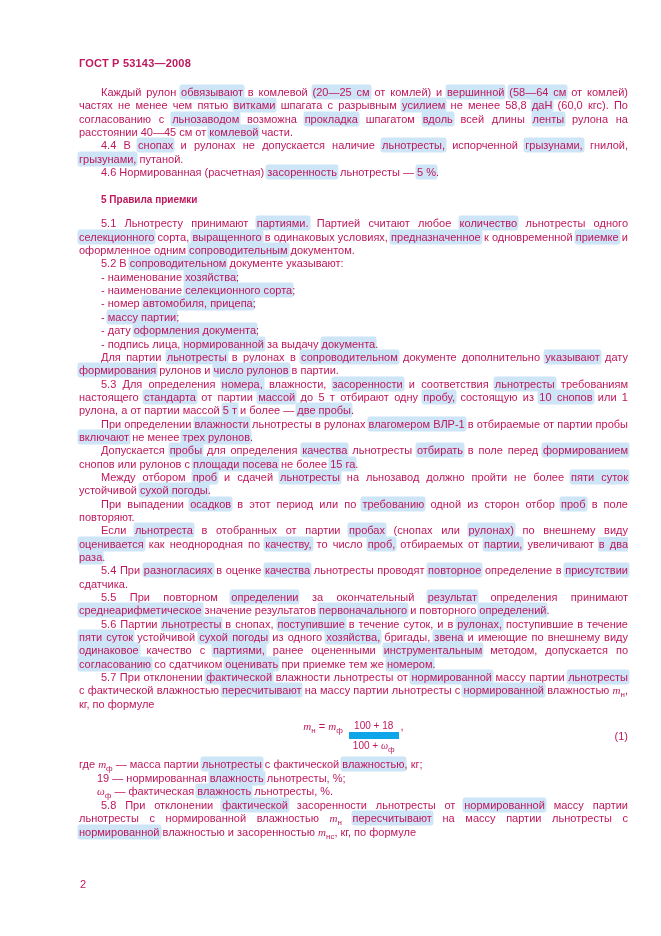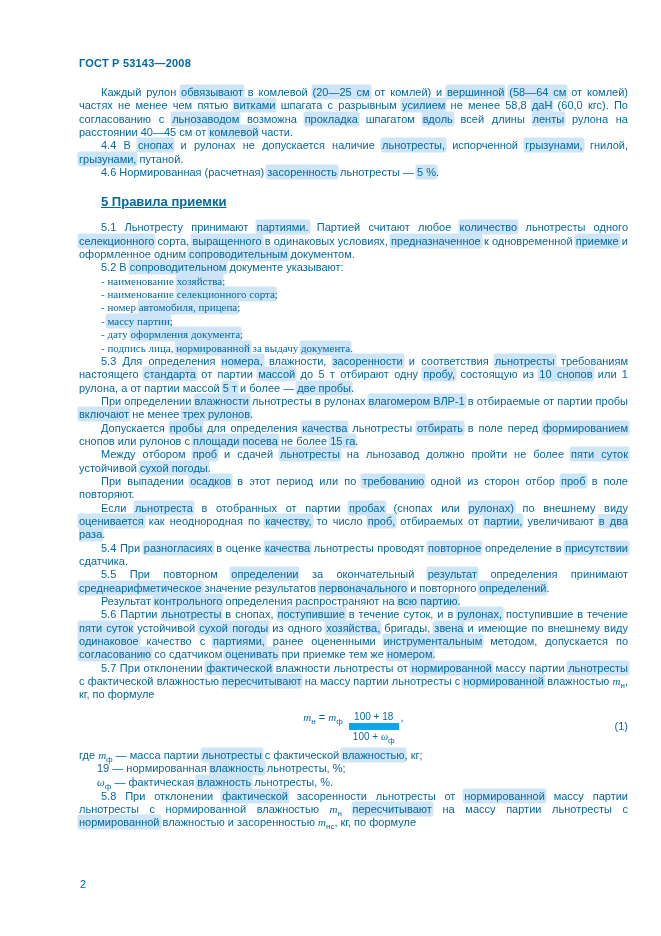--- a/index.html
+++ b/index.html
@@ -4,36 +4,36 @@
 <style>
   * { box-sizing: border-box; }
   html, body { margin: 0; padding: 0; }
   body { background: #d9d9d9; font-family: "Liberation Sans", "DejaVu Sans", sans-serif; }
 
   .page {
     width: 661px; height: 936px;
     background: #ffffff;
     position: relative;
     overflow: hidden;
-    color: #0369a1;
+    color: #be185d;
   }
   .content { position: absolute; left: 79px; top: 57px; width: 549px; }
 
   .doc-header { font-size: 11px; font-weight: bold; letter-spacing: .2px; margin: 0 0 17px 0; }
 
   p.body {
     font-size: 11px;
     line-height: 13.35px;
     margin: 0;
     text-align: justify;
     text-indent: 22px;
   }
-  p.list-item { text-align: left; font-family: Liberation Serif, serif; }
+  p.list-item { text-align: left; }
 
-  .section-heading { font-size: 13px; font-weight: bold; margin: 15px 0 12px 22px; text-decoration: underline; }
+  .section-heading { font-size: 10px; font-weight: bold; margin: 15px 0 12px 22px; }
 
   .formula-row {
     position: relative;
     margin: 9px 0 4px 0;
     display: flex; justify-content: center; 
     font-size: 11px;
   }
   .formula-lhs { margin-right: 4px; white-space: nowrap; }
   .formula-number { position: absolute; right: 0; top: 50%; transform: translateY(-50%); font-size: 11px; }
   .frac { display: inline-block; vertical-align: middle; text-align: center; font-size: 10px; line-height: 11px; margin: 0 2px; }
@@ -70,29 +70,29 @@
     <p class="body">5.1 Льнотресту принимают <span class="hl">партиями.</span> Партией считают любое <span class="hl">количество</span> льнотресты одного <span class="hl">селекционного</span> сорта, <span class="hl">выращенного</span> в одинаковых условиях, <span class="hl">предназначенное</span> к одновременной <span class="hl">приемке</span> и оформленное одним <span class="hl">сопроводительным</span> документом.</p>
     <p class="body">5.2 В <span class="hl">сопроводительном</span> документе указывают:</p>
 
     <p class="body list-item">- наименование <span class="hl">хозяйства</span>;</p>
     <p class="body list-item">- наименование <span class="hl">селекционного сорта</span>;</p>
     <p class="body list-item">- номер <span class="hl">автомобиля, прицепа</span>;</p>
     <p class="body list-item">- <span class="hl">массу партии</span>;</p>
     <p class="body list-item">- дату <span class="hl">оформления документа</span>;</p>
     <p class="body list-item">- подпись лица, <span class="hl">нормированной</span> за выдачу <span class="hl">документа</span>.</p>
 
+    <p class="body">Для партии <span class="hl">льнотресты</span> в рулонах в <span class="hl">сопроводительном</span> документе дополнительно <span class="hl">указывают</span> дату <span class="hl">формирования</span> рулонов и <span class="hl">число рулонов</span> в партии.</p>
     <p class="body">5.3 Для определения <span class="hl">номера,</span> влажности, <span class="hl">засоренности</span> и соответствия <span class="hl">льнотресты</span> требованиям настоящего <span class="hl">стандарта</span> от партии <span class="hl">массой</span> до 5 т отбирают одну <span class="hl">пробу,</span> состоящую из <span class="hl">10 снопов</span> или 1 рулона, а от партии массой <span class="hl">5 т</span> и более — <span class="hl">две пробы</span>.</p>
     <p class="body">При определении <span class="hl">влажности</span> льнотресты в рулонах <span class="hl">влагомером ВЛР-1</span> в отбираемые от партии пробы <span class="hl">включают</span> не менее <span class="hl">трех рулонов</span>.</p>
     <p class="body">Допускается <span class="hl">пробы</span> для определения <span class="hl">качества</span> льнотресты <span class="hl">отбирать</span> в поле перед <span class="hl">формированием</span> снопов или рулонов с <span class="hl">площади посева</span> не более <span class="hl">15 га</span>.</p>
     <p class="body">Между отбором <span class="hl">проб</span> и сдачей <span class="hl">льнотресты</span> на льнозавод должно пройти не более <span class="hl">пяти суток</span> устойчивой <span class="hl">сухой погоды</span>.</p>
     <p class="body">При выпадении <span class="hl">осадков</span> в этот период или по <span class="hl">требованию</span> одной из сторон отбор <span class="hl">проб</span> в поле повторяют.</p>
     <p class="body">Если <span class="hl">льнотреста</span> в отобранных от партии <span class="hl">пробах</span> (снопах или <span class="hl">рулонах)</span> по внешнему виду <span class="hl">оценивается</span> как неоднородная по <span class="hl">качеству,</span> то число <span class="hl">проб,</span> отбираемых от <span class="hl">партии,</span> увеличивают <span class="hl">в два раза</span>.</p>
     <p class="body">5.4 При <span class="hl">разногласиях</span> в оценке <span class="hl">качества</span> льнотресты проводят <span class="hl">повторное</span> определение в <span class="hl">присутствии</span> сдатчика.</p>
     <p class="body">5.5 При повторном <span class="hl">определении</span> за окончательный <span class="hl">результат</span> определения принимают <span class="hl">среднеарифметическое</span> значение результатов <span class="hl">первоначального</span> и повторного <span class="hl">определений</span>.</p>
-    <p class="body">Результат <span class="hl">контрольного</span> определения распространяют на <span class="hl">всю партию</span>.</p>
     <p class="body">5.6 Партии <span class="hl">льнотресты</span> в снопах, <span class="hl">поступившие</span> в течение суток, и в <span class="hl">рулонах,</span> поступившие в течение <span class="hl">пяти суток</span> устойчивой <span class="hl">сухой погоды</span> из одного <span class="hl">хозяйства,</span> бригады, <span class="hl">звена</span> и имеющие по внешнему виду <span class="hl">одинаковое</span> качество с <span class="hl">партиями,</span> ранее оцененными <span class="hl">инструментальным</span> методом, допускается по <span class="hl">согласованию</span> со сдатчиком <span class="hl">оценивать</span> при приемке тем же <span class="hl">номером</span>.</p>
     <p class="body">5.7 При отклонении <span class="hl">фактической</span> влажности льнотресты от <span class="hl">нормированной</span> массу партии <span class="hl">льнотресты</span> с фактической влажностью <span class="hl">пересчитывают</span> на массу партии льнотресты с <span class="hl">нормированной</span> влажностью <i class="var">m</i><sub>н</sub>, кг, по формуле</p>
 
     <div class="formula-row">
       <span class="formula-lhs"><i class="var">m</i><sub>н</sub> = <i class="var">m</i><sub>ф</sub></span>
       <span class="frac">
         <span class="num">100 + 18</span>
         <span class="den">100 + <i class="var">ω</i><sub>ф</sub></span>
       </span>
       <span>,</span>

